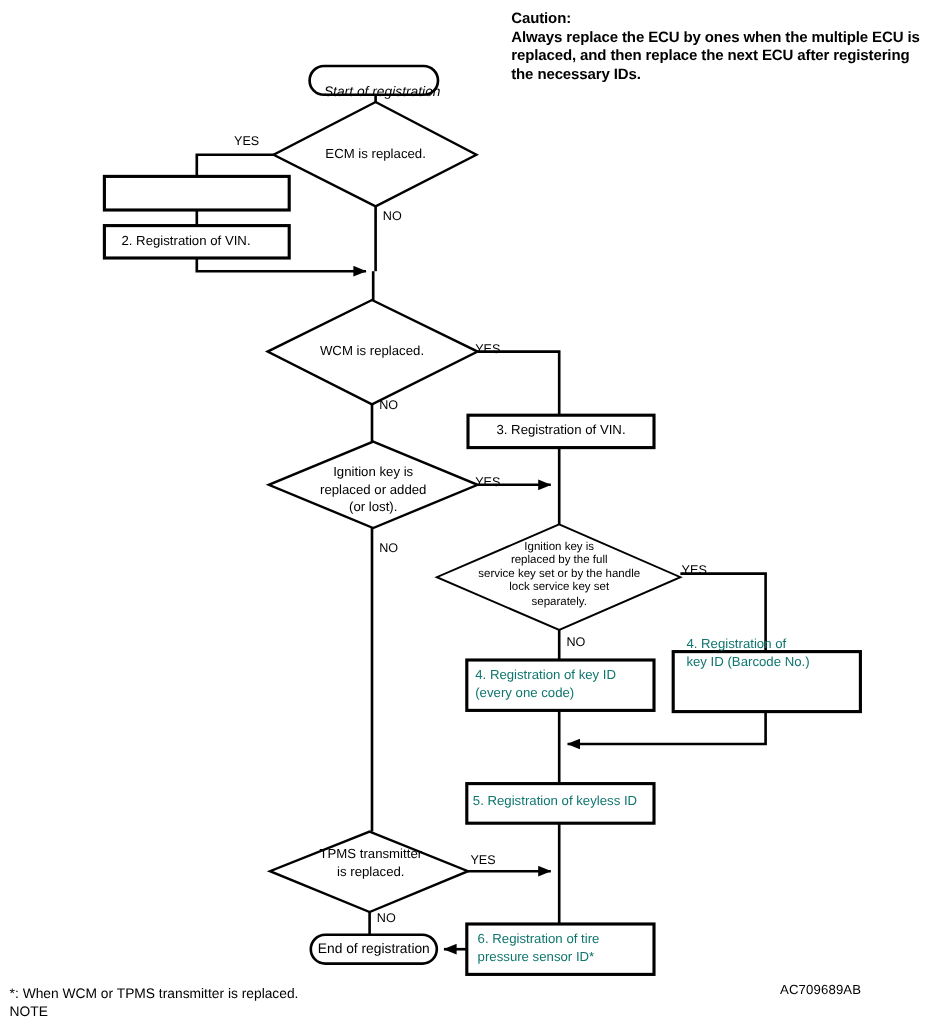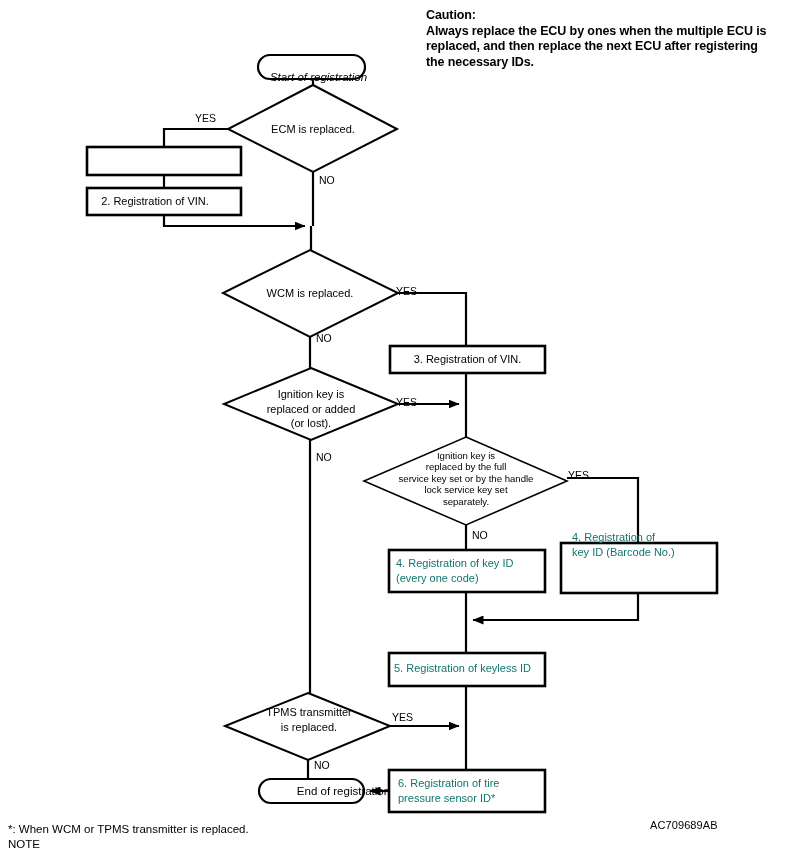--- a/index.html
+++ b/index.html
@@ -252,21 +252,21 @@
   </div>
 
   <div class="branch-label" style="left:392px; top:712px;">YES</div>
   <div class="branch-label" style="left:314px; top:760px;">NO</div>
 
   <div class="proc-label" style="left:398px; top:776px; width:146px;">
     <span>6. Registration of tire</span><br>
     <span>pressure sensor ID*</span>
   </div>
 
-  <div class="term-label" style="left:259px; top:785px; width:105px;padding-left:32px;">End of registration</div>
+  <div class="term-label" style="left:259px; top:785px; width:105px;">End of registration</div>
 
   <div id="note-block">
     <div>*: When WCM or TPMS transmitter is replaced.</div>
     <div>NOTE</div>
   </div>
 
   <div id="doc-code">AC709689AB</div>
 
 </div>
 

